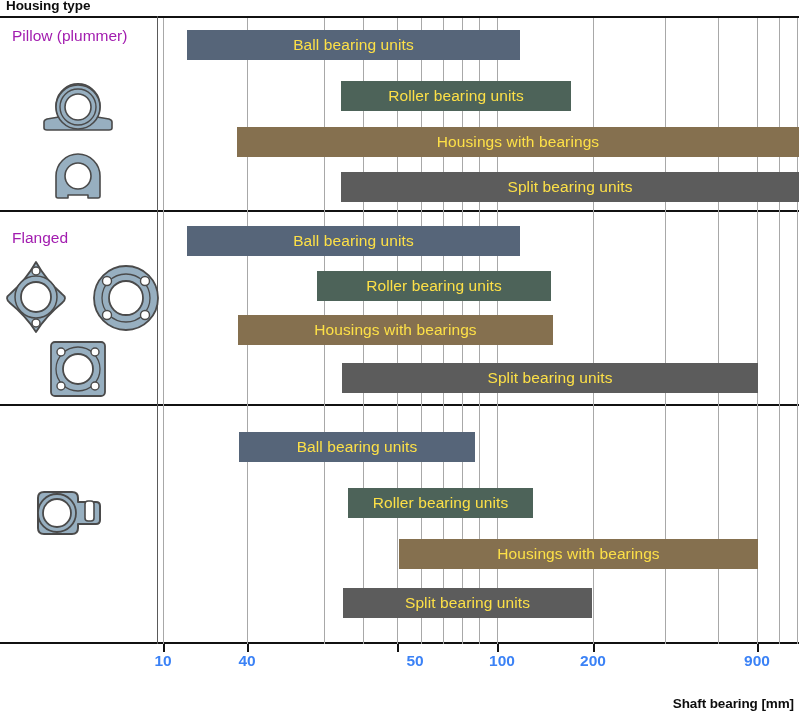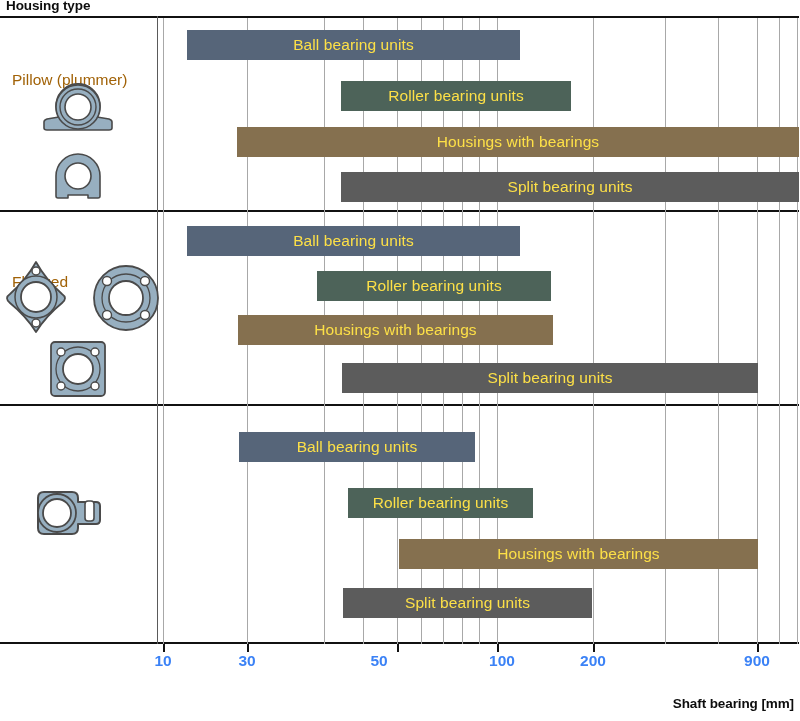--- a/index.html
+++ b/index.html
@@ -72,23 +72,22 @@
     border-left: 1.2px solid #a8a8a8;
   }
 
   
   .rowlabel {
     position: absolute;
     left: 8px;
     width: 146px;
     text-align: center;
     font-size: 15.5px;
-    color: #a16207;
+    color: #a21caf;
     line-height: 1.25;
-    margin-top: 44px;
   }
   .rowlabel.left-al {
     text-align: left;
     left: 12px;
   }
 
   .iconbox {
     position: absolute;
     left: 0px;
     width: 156px;
@@ -276,23 +275,23 @@
     <span>Housings with bearings</span>
   </div>
   <div class="bar" style="top: 588px; left: 343px; width: 249px; background: rgb(92, 92, 92);">
     <span>Split bearing units</span>
   </div>
 
   <div id="axis-ticks">
       <div class="tick" style="left: 163px;"></div>
       <div class="ticklabel" style="left: 163px;">10</div>
       <div class="tick" style="left: 247px;"></div>
-      <div class="ticklabel" style="left: 247px;">30</div>
+      <div class="ticklabel" style="left: 247px;">40</div>
       <div class="tick" style="left: 397px;"></div>
-      <div class="ticklabel" style="left: 379px;">50</div>
+      <div class="ticklabel" style="left: 415px;">50</div>
       <div class="tick" style="left: 497px;"></div>
       <div class="ticklabel" style="left: 502px;">100</div>
       <div class="tick" style="left: 593px;"></div>
       <div class="ticklabel" style="left: 593px; text-align: center;">200</div>
       <div class="tick" style="left: 757px;"></div>
       <div class="ticklabel" style="left: 757px;">900</div>
     </div>
   <div class="axis-title">Shaft bearing [mm]</div>
 
 </div>

